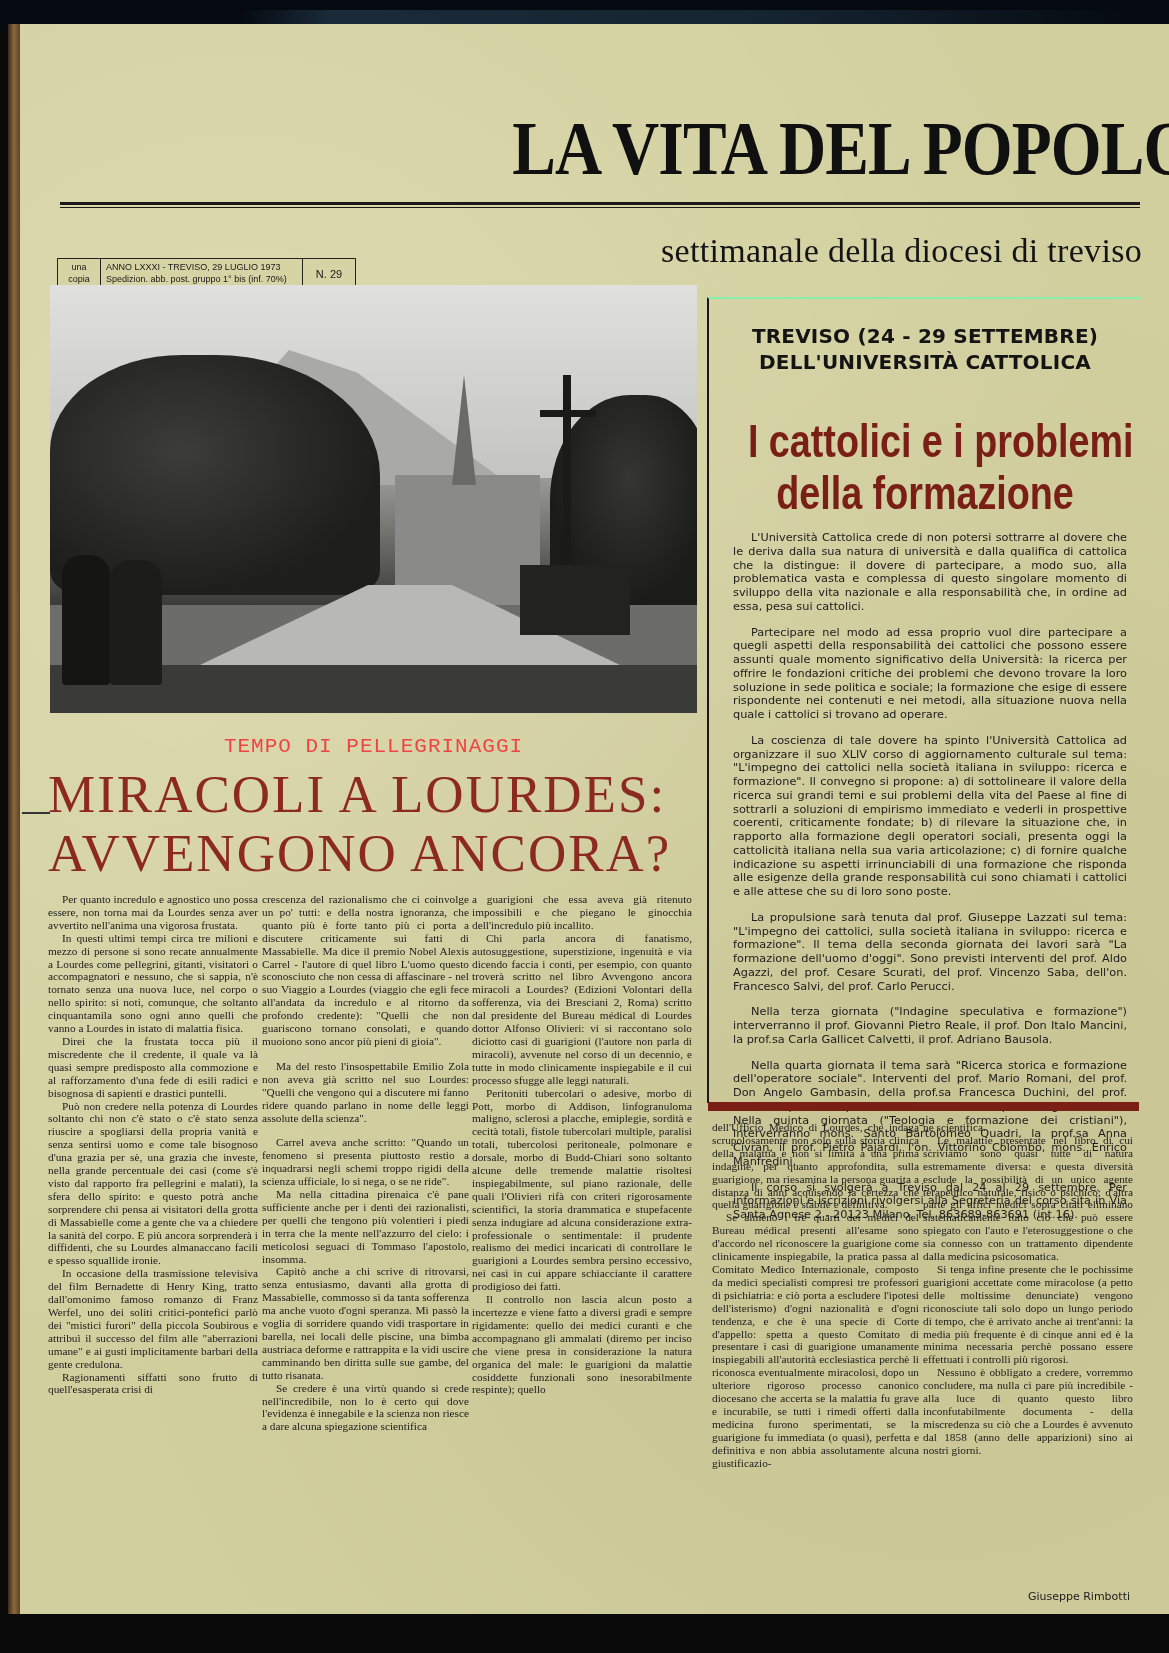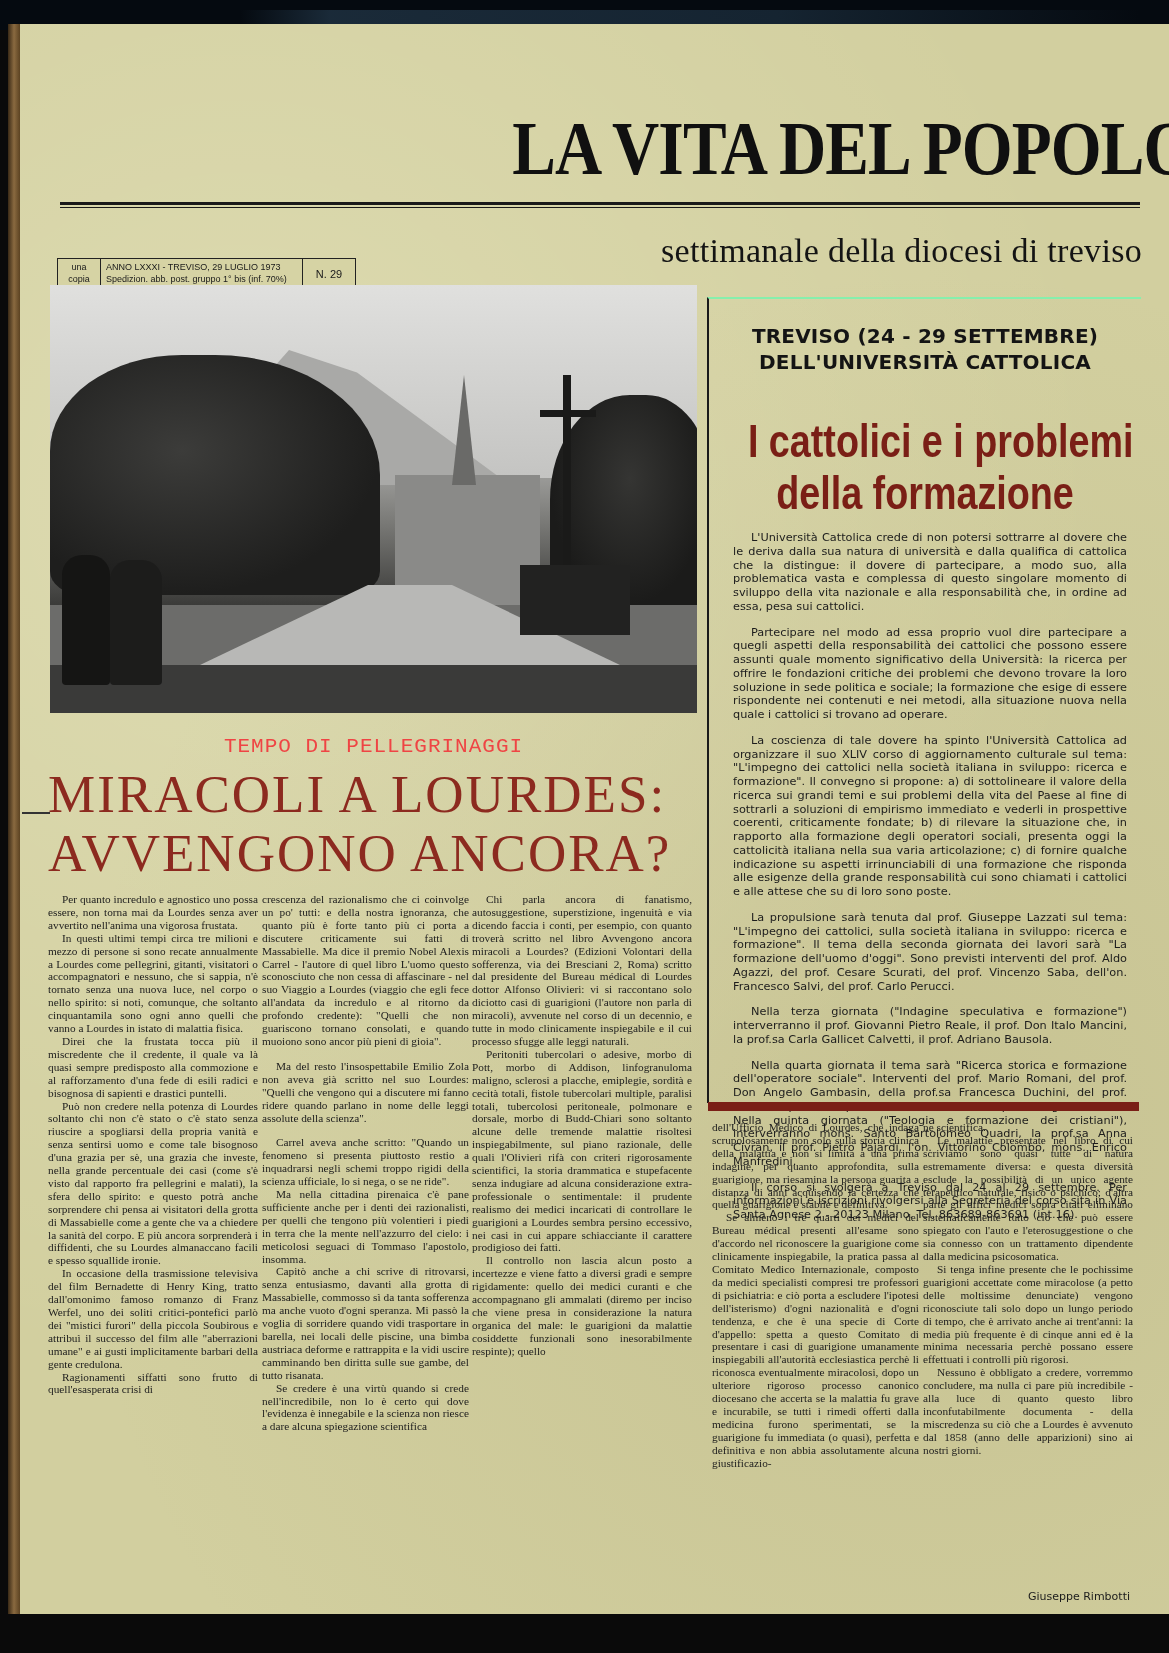--- a/index.html
+++ b/index.html
@@ -224,20 +224,21 @@
 <div class="col c2">
   <p style="text-indent:0">crescenza del razionalismo che ci coinvolge un po' tutti: e della nostra ignoranza, che quanto più è forte tanto più ci porta a discutere criticamente sui fatti di Massabielle. Ma dice il premio Nobel Alexis Carrel - l'autore di quel libro L'uomo questo sconosciuto che non cessa di affascinare - nel suo Viaggio a Lourdes (viaggio che egli fece all'andata da incredulo e al ritorno da profondo credente): "Quelli che non guariscono tornano consolati, e quando muoiono sono ancor più pieni di gioia".</p>
   <p class="gap">Ma del resto l'insospettabile Emilio Zola non aveva già scritto nel suo Lourdes: "Quelli che vengono qui a discutere mi fanno ridere quando parlano in nome delle leggi assolute della scienza".</p>
   <p class="gap">Carrel aveva anche scritto: "Quando un fenomeno si presenta piuttosto restio a inquadrarsi negli schemi troppo rigidi della scienza ufficiale, lo si nega, o se ne ride".</p>
   <p>Ma nella cittadina pirenaica c'è pane sufficiente anche per i denti dei razionalisti, per quelli che tengono più volentieri i piedi in terra che la mente nell'azzurro del cielo: i meticolosi seguaci di Tommaso l'apostolo, insomma.</p>
   <p>Capitò anche a chi scrive di ritrovarsi, senza entusiasmo, davanti alla grotta di Massabielle, commosso sì da tanta sofferenza ma anche vuoto d'ogni speranza. Mi passò la voglia di sorridere quando vidi trasportare in barella, nei locali delle piscine, una bimba austriaca deforme e rattrappita e la vidi uscire camminando ben diritta sulle sue gambe, del tutto risanata.</p>
   <p>Se credere è una virtù quando si crede nell'incredibile, non lo è certo qui dove l'evidenza è innegabile e la scienza non riesce a dare alcuna spiegazione scientifica</p>
 </div>
 
 <div class="col c3">
+  <p style="text-indent:0">a guarigioni che essa aveva già ritenuto impossibili e che piegano le ginocchia dell'incredulo più incallito.</p>
   <p>Chi parla ancora di fanatismo, autosuggestione, superstizione, ingenuità e via dicendo faccia i conti, per esempio, con quanto troverà scritto nel libro Avvengono ancora miracoli a Lourdes? (Edizioni Volontari della sofferenza, via dei Bresciani 2, Roma) scritto dal presidente del Bureau médical di Lourdes dottor Alfonso Olivieri: vi si raccontano solo diciotto casi di guarigioni (l'autore non parla di miracoli), avvenute nel corso di un decennio, e tutte in modo clinicamente inspiegabile e il cui processo sfugge alle leggi naturali.</p>
   <p>Peritoniti tubercolari o adesive, morbo di Pott, morbo di Addison, linfogranuloma maligno, sclerosi a placche, emiplegie, sordità e cecità totali, fistole tubercolari multiple, paralisi totali, tubercolosi peritoneale, polmonare e dorsale, morbo di Budd-Chiari sono soltanto alcune delle tremende malattie risoltesi inspiegabilmente, sul piano razionale, delle quali l'Olivieri rifà con criteri rigorosamente scientifici, la storia drammatica e stupefacente senza indugiare ad alcuna considerazione extra-professionale o sentimentale: il prudente realismo dei medici incaricati di controllare le guarigioni a Lourdes sembra persino eccessivo, nei casi in cui appare schiacciante il carattere prodigioso dei fatti.</p>
   <p>Il controllo non lascia alcun posto a incertezze e viene fatto a diversi gradi e sempre rigidamente: quello dei medici curanti e che accompagnano gli ammalati (diremo per inciso che viene presa in considerazione la natura organica del male: le guarigioni da malattie cosiddette funzionali sono inesorabilmente respinte); quello</p>
 </div>
 
 <div class="col c4">
   <p style="text-indent:0">dell'Ufficio Medico di Lourdes, che indaga scrupolosamente non solo sulla storia clinica della malattia e non si limita a una prima indagine, per quanto approfondita, sulla guarigione, ma riesamina la persona guarita a distanza di anni acquisendo la certezza che quella guarigione è stabile e definitiva.</p>
   <p>Se almeno i tre quarti dei medici del Bureau médical presenti all'esame sono d'accordo nel riconoscere la guarigione come clinicamente inspiegabile, la pratica passa al Comitato Medico Internazionale, composto da medici specialisti compresi tre professori di psichiatria: e ciò porta a escludere l'ipotesi dell'isterismo) d'ogni nazionalità e d'ogni tendenza, e che è una specie di Corte d'appello: spetta a questo Comitato di presentare i casi di guarigione umanamente inspiegabili all'autorità ecclesiastica perchè li riconosca eventualmente miracolosi, dopo un ulteriore rigoroso processo canonico diocesano che accerta se la malattia fu grave e incurabile, se tutti i rimedi offerti dalla medicina furono sperimentati, se la guarigione fu immediata (o quasi), perfetta e definitiva e non abbia assolutamente alcuna giustificazio-</p>
 </div>
 

